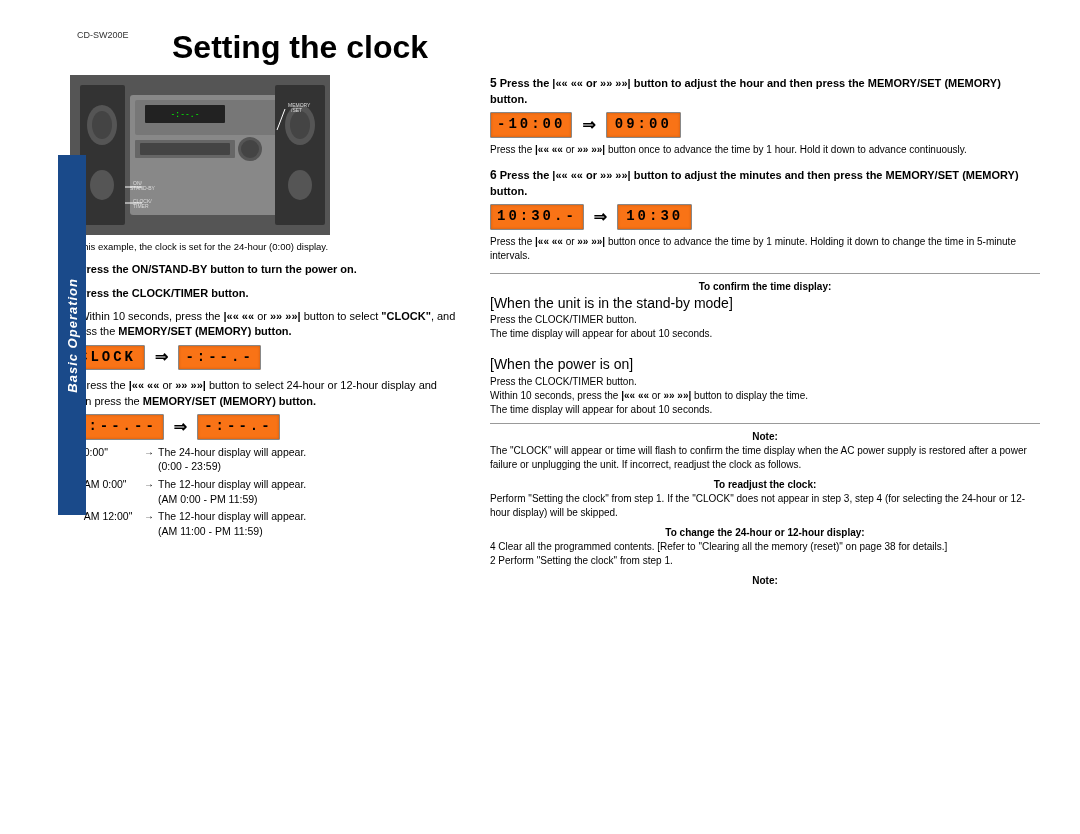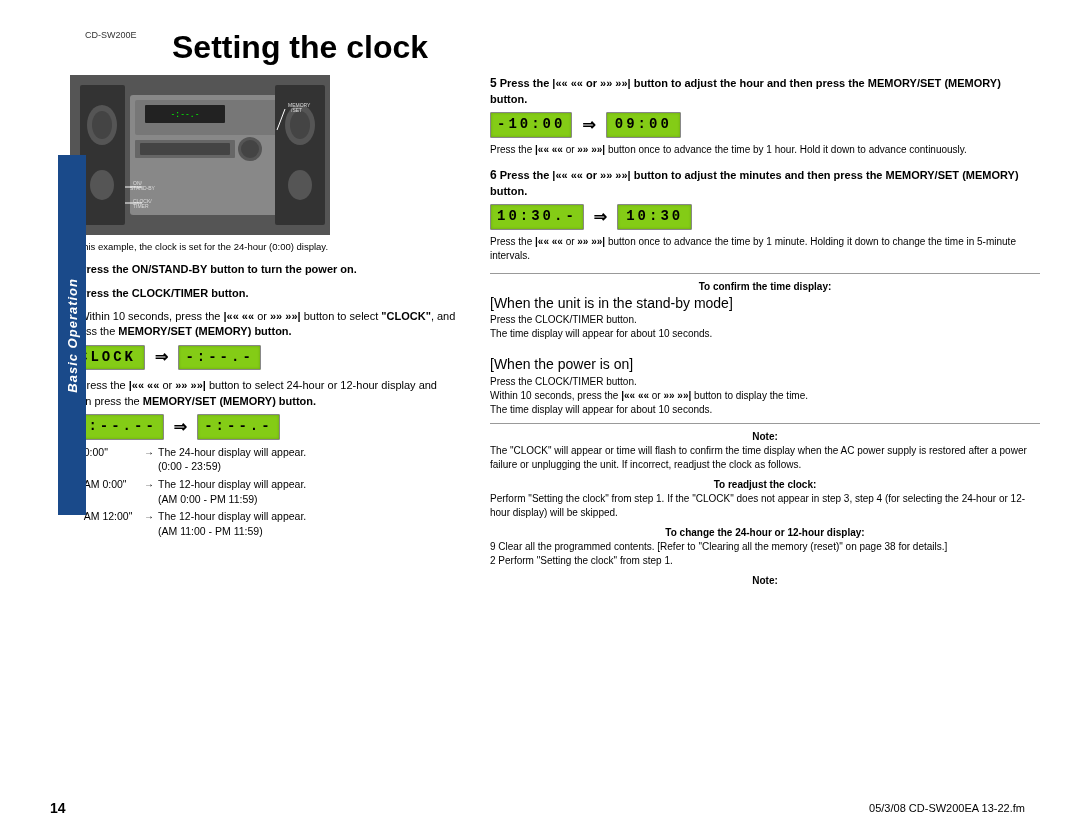--- a/index.html
+++ b/index.html
@@ -49,21 +49,21 @@
     .header-area {
       position: relative;
       margin-left: 30px;
       margin-bottom: 10px;
     }
     .model-number {
       font-size: 9px;
       color: #333;
       position: absolute;
       top: 0;
-      left: 15px;
+      left: 7px;
     }
     .page-title {
       font-size: 32px;
       font-weight: bold;
       color: #000;
       margin-left: 102px;
       margin-top: 0;
       line-height: 1.1;
     }
 
@@ -184,21 +184,21 @@
     }
 
     .footer-model {
       font-size: 11px;
       color: #000;
     }
 
     
     .seg-display {
       display: inline-block;
-      background: #84cc16;
+      background: #f97316;
       border: 1px solid #888;
       border-radius: 1px;
       padding: 2px 6px;
       font-family: 'Courier New', monospace;
       font-size: 14px;
       font-weight: bold;
       letter-spacing: 3px;
       min-width: 75px;
       text-align: center;
       box-shadow: inset 0 0 3px rgba(0,0,0,0.2);
@@ -395,29 +395,25 @@
         <p>The "CLOCK" will appear or time will flash to confirm the time display when the AC power supply is restored after a power failure or unplugging the unit. If incorrect, readjust the clock as follows.</p>
       </div>
 
       <div class="note-section">
         <p class="note-title">To readjust the clock:</p>
         <p>Perform "Setting the clock" from step 1. If the "CLOCK" does not appear in step 3, step 4 (for selecting the 24-hour or 12-hour display) will be skipped.</p>
       </div>
 
       <div class="note-section">
         <p class="note-title">To change the 24-hour or 12-hour display:</p>
-        <p>9  Clear all the programmed contents. [Refer to "Clearing all the memory (reset)" on page 38 for details.]</p>
+        <p>4  Clear all the programmed contents. [Refer to "Clearing all the memory (reset)" on page 38 for details.]</p>
         <p>2  Perform "Setting the clock" from step 1.</p>
       </div>
 
       <div class="note-section">
         <p class="note-title">Note:</p>
       </div>
 
     </div>
   </div>
 
-  <div class="footer">
-    <span class="page-number">14</span>
-    <span class="footer-model">05/3/08   CD-SW200EA 13-22.fm</span>
-  </div>
 
 </div>
 
 </body></html>

